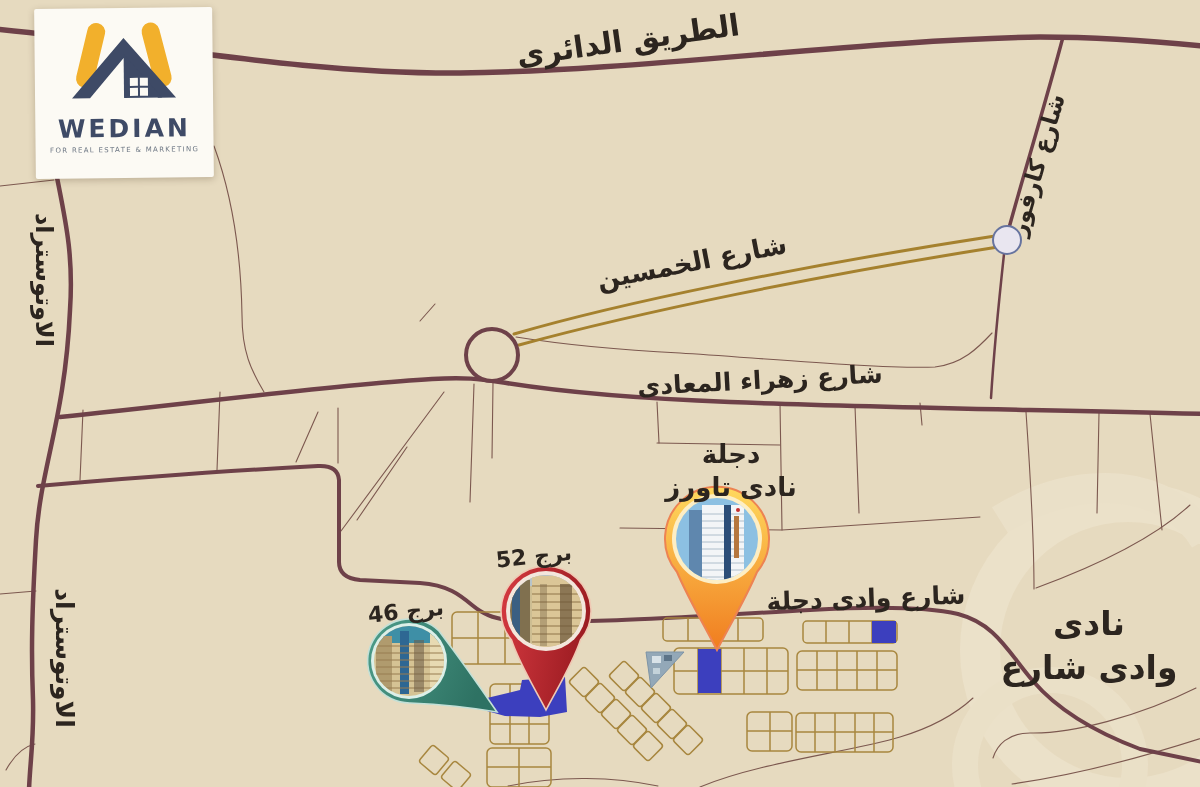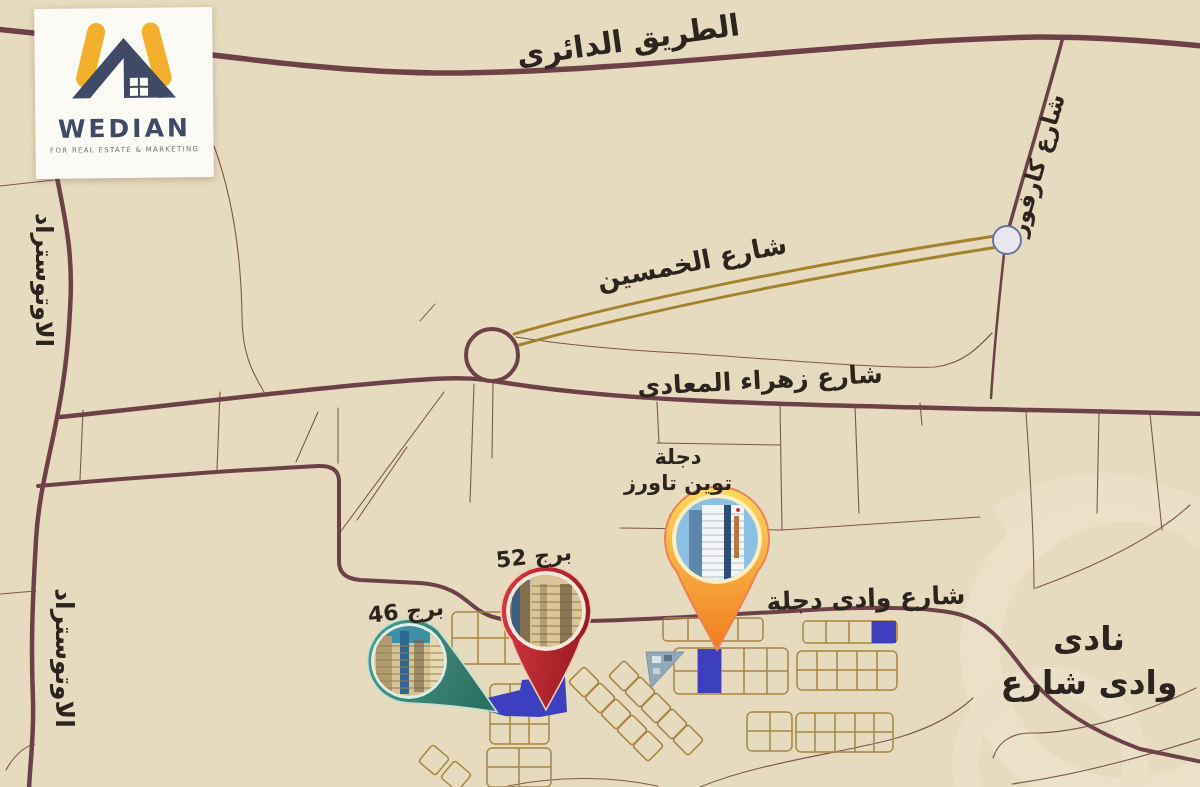--- a/index.html
+++ b/index.html
@@ -223,28 +223,28 @@
   <div class="lbl" style="left:692px;top:263px;font-size:26px;--rot:-11deg;">شارع الخمسين</div>
 
   <div class="lbl" style="left:760px;top:381px;font-size:25px;--rot:-3deg;">شارع زهراء المعادى</div>
 
   <div class="lbl" style="left:43px;top:280px;font-size:24px;--rot:90deg;">الاوتوستراد</div>
 
   <div class="lbl" style="left:64px;top:658px;font-size:25px;--rot:90deg;">الاوتوستراد</div>
 
   <div class="lbl" style="left:866px;top:599px;font-size:25px;--rot:-2deg;">شارع وادى دجلة</div>
 
-  <div class="lbl center club" style="left:1089px;top:646px;font-size:33px;margin-top:15px;">
+  <div class="lbl center club" style="left:1089px;top:646px;font-size:33px;">
     <div>نادى</div>
     <div>وادى شارع</div>
   </div>
 
-  <div class="lbl center" style="left:678px;top:470px;font-size:21px;line-height:1.25;">
+  <div class="lbl center" style="left:731px;top:470px;font-size:26px;line-height:1.25;">
     <div>دجلة</div>
-    <div>توين تاورز</div>
+    <div>نادى تاورز</div>
   </div>
 
   <div class="lbl" style="left:534px;top:557px;font-size:22px;--rot:-6deg;">برج 52</div>
 
   <div class="lbl" style="left:406px;top:612px;font-size:22px;--rot:-6deg;">برج 46</div>
 
   <div class="logo-card">
     <svg class="mark" width="120" height="92" viewBox="0 0 120 92">
       <rect x="18" y="2" width="18" height="66" rx="9" fill="#f2b02c" transform="rotate(14 27 35)"></rect>
       <rect x="84" y="2" width="18" height="66" rx="9" fill="#f2b02c" transform="rotate(-14 93 35)"></rect>

